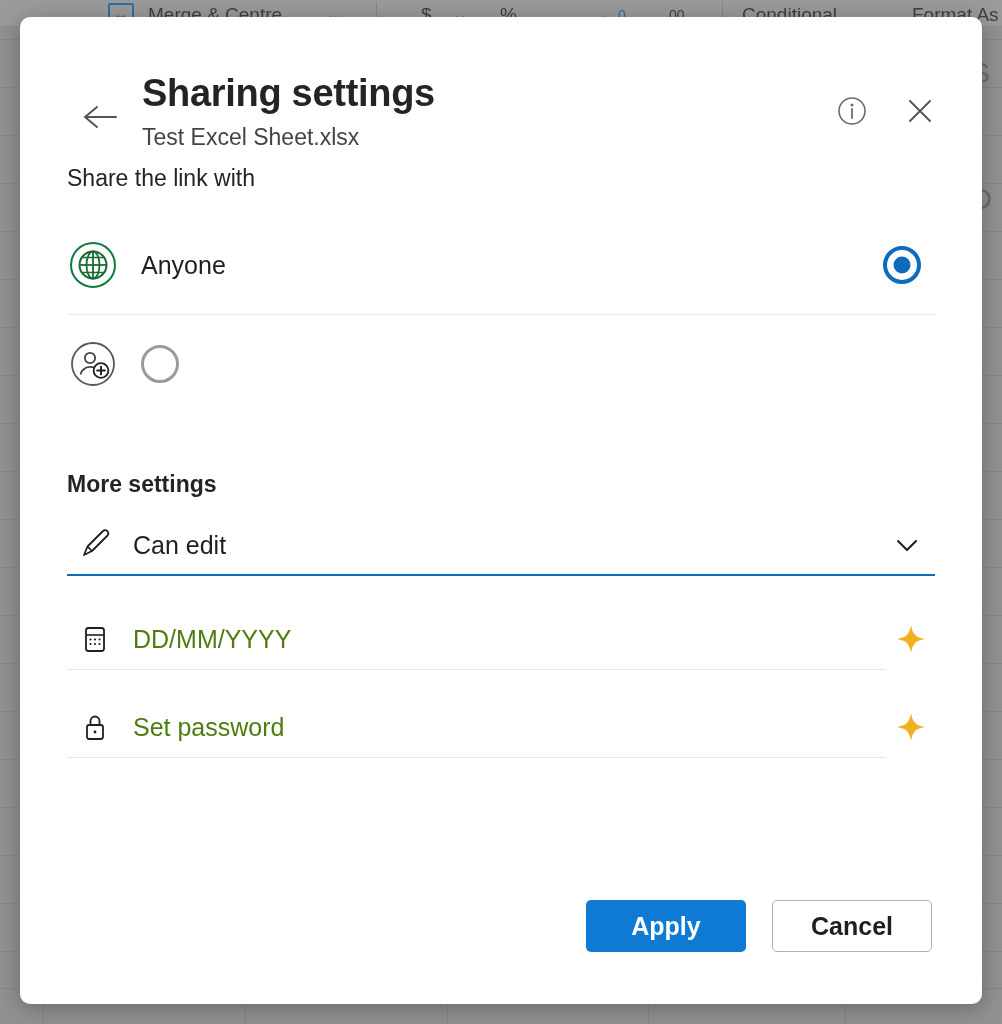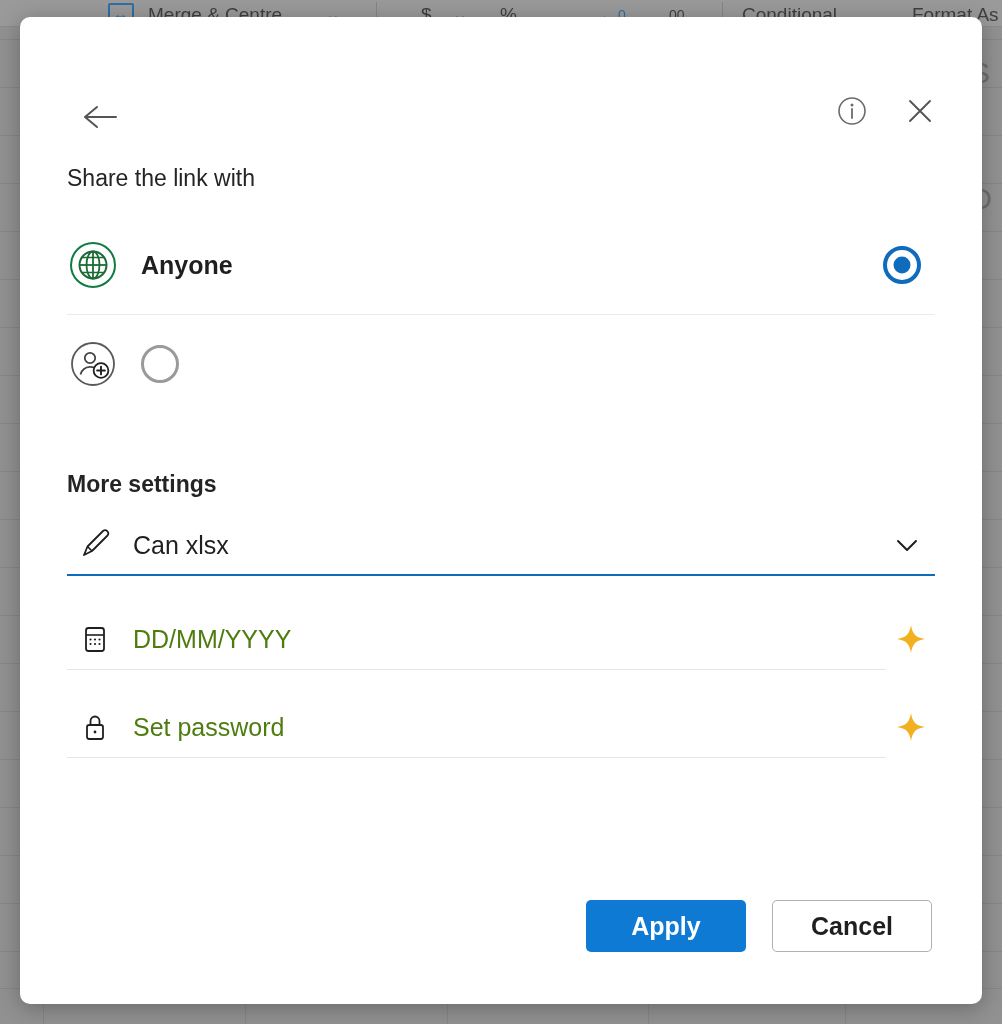--- a/index.html
+++ b/index.html
@@ -181,21 +181,21 @@
     justify-content: center;
   }
   .option-text { flex: 1 1 auto; }
   .option-label-line {
     display: flex;
     align-items: center;
     gap: 10px;
   }
   .option-label {
     font-size: 25px;
-    font-weight: bold;
+    font-weight: normal;
     color: #1f1f1f;
     line-height: 32px;
   }
   .option-label.regular { font-weight: normal; color: #242424; }
   .option-desc {
     font-size: 21px;
     color: #616161;
     line-height: 28px;
     margin-top: 5px;
   }
@@ -379,20 +379,24 @@
 
 <div class="dialog">
 
   <div class="dlg-header">
     <div class="back-btn">
       <svg width="34" height="26" viewBox="0 0 34 26">
         <path d="M2 13 L14 3 M2 13 L14 23 M2 13 L33 13" stroke="#555555" stroke-width="2" fill="none" stroke-linecap="round"></path>
       </svg>
     </div>
 
+    <div class="title-block">
+      <div class="dlg-title">Sharing settings</div>
+      <div class="dlg-subtitle">Test Excel Sheet.xlsx</div>
+    </div>
 
     <div class="header-actions">
       <div class="hdr-icon-btn">
         <svg width="30" height="30" viewBox="0 0 30 30">
           <circle cx="15" cy="15" r="13" stroke="#6b6b6b" stroke-width="1.6" fill="none"></circle>
           <circle cx="15" cy="9" r="1.5" fill="#6b6b6b"></circle>
           <path d="M15 13 L15 22" stroke="#6b6b6b" stroke-width="1.8" stroke-linecap="round"></path>
         </svg>
       </div>
       <div class="hdr-icon-btn">
@@ -444,21 +448,21 @@
     <div class="more-settings-heading">More settings</div>
 
     <div class="field-block first">
       <div class="field-row">
         <div class="field-icon">
           <svg width="34" height="34" viewBox="0 0 34 34">
             <path d="M6 27 L9.5 18.5 L25 3 a3.2 3.2 0 0 1 4.5 4.5 L14 23 Z" stroke="#1f1f1f" stroke-width="1.8" fill="none" stroke-linejoin="round"></path>
             <path d="M9.5 18.5 L14 23" stroke="#1f1f1f" stroke-width="1.6"></path>
           </svg>
         </div>
-        <div class="field-value">Can xlsx</div>
+        <div class="field-value">Can edit</div>
         <div class="chevron-btn">
           <svg width="28" height="28" viewBox="0 0 28 28">
             <path d="M5 10 L14 19 L23 10" stroke="#1f1f1f" stroke-width="2" fill="none" stroke-linecap="round" stroke-linejoin="round"></path>
           </svg>
         </div>
         <div class="field-underline active" style="right:0;"></div>
       </div>
     </div>
 
     <div class="field-block">

